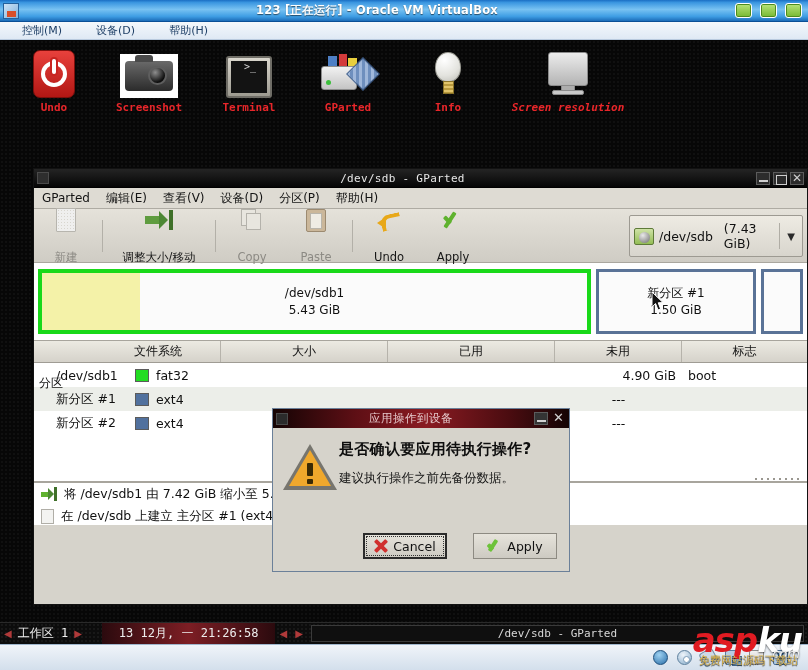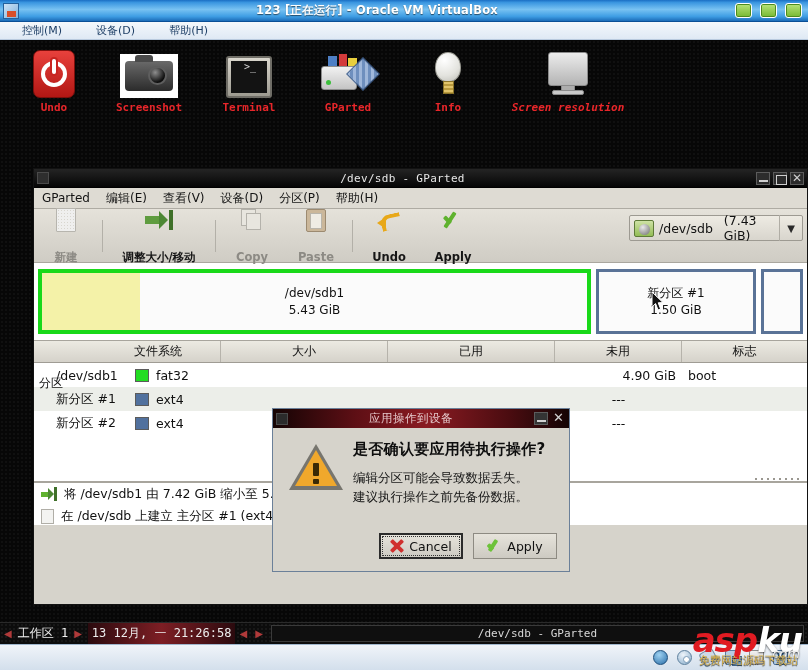--- a/index.html
+++ b/index.html
@@ -124,21 +124,21 @@
     display:flex;align-items:center;padding-left:8px;gap:16px;
   }
   #gp-menubar .gm{ font-size:12px;color:#141414;white-space:nowrap; }
 
   #gp-toolbar{
     height:54px;background:linear-gradient(to bottom,#e5e2da,#cfccc4);
     border-bottom:1px solid #aaa79f; display:flex;align-items:center;position:relative;
   }
   .tbtn{ width:64px;text-align:center;user-select:none; }
   .tbtn .ig{ height:26px;display:flex;align-items:center;justify-content:center; }
-  .tbtn .tl{ font-size:11.5px;color:#8c8a84; margin-top:17px; white-space:nowrap;font-weight:bold;}
+  .tbtn .tl{ font-size:11.5px;color:#8c8a84; margin-top:17px; white-space:nowrap;}
   .tbtn.enabled .tl{ color:#161616; }
   .tbtn.wide{ width:104px; }
   .tsep{ width:1px;height:32px;background:#b3b0a8;margin:0 4px; }
 
   .g-new{width:20px;height:24px;background:#efefee;border:1px solid #b7b5ae;border-radius:1px;
     background-image:radial-gradient(#d8d6cf 1px,transparent 1px);background-size:3px 3px;}
   .g-del{width:20px;height:23px;border-radius:2px;
     background:repeating-linear-gradient(90deg,#8f8d87 0 2px,#bdbbb4 2px 4px);border:1px solid #787672;}
   .g-arrow{width:28px;height:20px;position:relative;}
   .g-arrow .sh{position:absolute;left:0;top:6px;width:16px;height:8px;background:#5f9c3f;}
@@ -151,21 +151,21 @@
   .g-paste{width:20px;height:23px;background:#cbb79a;border:1px solid #9c8a70;border-radius:2px;position:relative;}
   .g-paste:after{content:"";position:absolute;left:3px;top:3px;right:3px;bottom:2px;background:#efece4;border:1px solid #b9b5ab;}
   .g-undo{width:24px;height:22px;position:relative;}
   .g-undo:before{content:"";position:absolute;left:4px;top:5px;width:16px;height:12px;border:4px solid #e8a819;border-bottom:none;border-right:none;border-radius:9px 0 0 0;transform:rotate(-12deg);}
   .g-undo:after{content:"";position:absolute;left:0px;top:8px;width:0;height:0;border-top:6px solid transparent;border-bottom:6px solid transparent;border-right:9px solid #e8a819;}
   .g-check{width:24px;height:22px;position:relative;}
   .g-check:before{content:"";position:absolute;left:2px;top:9px;width:9px;height:4px;background:#5fb22e;transform:rotate(45deg);border-radius:1px;}
   .g-check:after{content:"";position:absolute;left:7px;top:2px;width:4px;height:18px;background:#5fb22e;transform:rotate(33deg);border-radius:1px;}
 
   #dev-select{
-    position:absolute;right:4px;top:6px;width:174px;height:26px;
+    position:absolute;right:4px;top:6px;width:174px;height:42px;
     background:linear-gradient(to bottom,#eeebe3,#d8d5cd);
     border:1px solid #9d9a92; border-radius:2px;
     display:flex;align-items:center;padding:0 4px;gap:5px;
   }
   #dev-select .dico{width:20px;height:17px;border-radius:2px;flex:none;
     background:linear-gradient(to bottom,#cfe2a6,#93bd55);border:1px solid #5e7a38;position:relative;}
   #dev-select .dico:after{content:"";position:absolute;left:4px;top:3px;width:11px;height:11px;border-radius:50%;
     background:radial-gradient(circle at 35% 30%,#e9e9e9,#6f6f6f);}
   #dev-select .dname{font-size:12.5px;color:#111;}
   #dev-select .dsize{font-size:12.5px;color:#111;margin-left:6px;}
@@ -221,36 +221,36 @@
   }
   #dlg-title{
     height:19px; display:flex;align-items:center;
     background:linear-gradient(to right,#140404 0%,#5e0f15 28%,#8a1b22 52%,#4a0c10 80%,#140404 100%);
   }
   #dlg-title .corner{width:12px;height:12px;margin-left:3px;background:#2b2b2b;border:1px solid #4a4a4a;flex:none;}
   #dlg-title .t{flex:1;text-align:center;color:#e6c9cc;font-size:11.5px;letter-spacing:.5px;}
   #dlg-title .db{width:14px;height:13px;margin-right:2px;background:#343434;border:1px solid #5c5c5c;position:relative;flex:none;}
   #dlg-title .db.min:after{content:"";position:absolute;left:2px;bottom:2px;width:9px;height:2px;background:#d2d2d2;}
   #dlg-title .db.cls{ color:#d2d2d2;font-size:13px;line-height:11px;text-align:center;background:none;border:none;width:17px; }
-  #dlg-body{ display:flex;padding:12px 10px 0 16px;gap:10px; }
+  #dlg-body{ display:flex;padding:12px 10px 0 10px;gap:2px; }
   #warn-icon{ width:54px;height:48px;flex:none;position:relative;margin-top:4px; }
   #warn-icon .tri{
     width:0;height:0;border-left:27px solid transparent;border-right:27px solid transparent;
     border-bottom:46px solid #77756e;
   }
   #warn-icon .tri2{
     position:absolute;left:6px;top:6px;width:0;height:0;
     border-left:21px solid transparent;border-right:21px solid transparent;border-bottom:36px solid #f0a82c;
   }
   #warn-icon .bang{ position:absolute;left:24px;top:19px;width:6px;height:13px;background:#3a2a05;border-radius:1px; }
   #warn-icon .dot{ position:absolute;left:24px;top:35px;width:6px;height:5px;background:#3a2a05;border-radius:1px; }
   #dlg-texts{ flex:1; }
   #dlg-heading{ font-size:15px;font-weight:bold;color:#0e0e0e;margin-bottom:9px;letter-spacing:.3px; }
   #dlg-lines div{ font-size:12.5px;color:#151515;line-height:1.55; }
-  #dlg-buttons{ position:absolute;right:12px;bottom:12px;display:flex;gap:10px; }
+  #dlg-buttons{ position:absolute;right:12px;bottom:12px;display:flex;gap:26px; }
   .dbtn{
     display:flex;align-items:center;justify-content:center;gap:5px;
     width:84px;height:26px;font-size:12.5px;color:#111;
     background:linear-gradient(to bottom,#e6e3db,#cdcac2);
     border:1px solid #8d8a82;
   }
   .dbtn.focus{ outline:1px dotted #333; outline-offset:-4px; border:2px solid #2b2b2b; }
   .x-ico{width:14px;height:14px;position:relative;flex:none;}
   .x-ico:before,.x-ico:after{content:"";position:absolute;left:5px;top:-1px;width:4px;height:16px;background:#d0302e;border-radius:1px;}
   .x-ico:before{transform:rotate(45deg);} .x-ico:after{transform:rotate(-45deg);}
@@ -260,21 +260,21 @@
 
   
   #guest-taskbar{
     position:absolute;left:0;bottom:0;width:808px;height:22px;
     background:#0c0c0c; border-top:1px solid #2a2a2a; display:flex;align-items:center;
     background-image:radial-gradient(rgba(255,255,255,.05) 1px,transparent 1px);background-size:4px 4px;
   }
   .tk-arrow{ color:#b03a3a;font-size:10px;padding:0 4px;flex:none; }
   #tk-workspace{ color:#f0f0f0;font-size:12px;font-family:"DejaVu Sans Mono",monospace;padding:0 2px;white-space:nowrap; }
   #tk-clock{ color:#ededed;font-size:12px;font-family:"DejaVu Sans Mono",monospace;
-    background:linear-gradient(to right,#2b0a0e,#7d1e24,#2b0a0e); padding:2px 4px;white-space:nowrap;margin-left:2px; }
+    background:linear-gradient(to right,#2b0a0e,#7d1e24,#2b0a0e); padding:2px 17px;white-space:nowrap;margin-left:16px; }
   #tk-tasks{ flex:1;height:17px;margin:0 4px;border:1px solid #3a3a3a;background:#0f0f0f;
     display:flex;align-items:center;justify-content:center; }
   #tk-task-btn{ color:#d8d8d8;font-size:11px;font-family:"DejaVu Sans Mono",monospace; }
 
   
   #vbox-statusbar{
     position:absolute;left:0;bottom:0;width:808px;height:26px;
     background:linear-gradient(to bottom,#f0f4f9,#d3dfec);
     border-top:1px solid #9fb6cd; display:flex;align-items:center;justify-content:flex-end;
     gap:9px; padding-right:10px;
@@ -571,21 +571,20 @@
       <div id="dlg-body">
         <div id="warn-icon">
           <div class="tri"></div>
             <div class="tri2"></div>
             <div class="bang"></div>
             <div class="dot"></div>
         </div>
         <div id="dlg-texts">
           <div id="dlg-heading">是否确认要应用待执行操作?</div>
           <div id="dlg-lines">
-            <div>编辑分区可能会导致数据丢失。</div>
             <div>建议执行操作之前先备份数据。</div>
           </div>
         </div>
       </div>
       <div id="dlg-buttons">
         <div class="dbtn focus">
           <span class="x-ico"></span>
           <span>Cancel</span>
         </div>
         <div class="dbtn">

